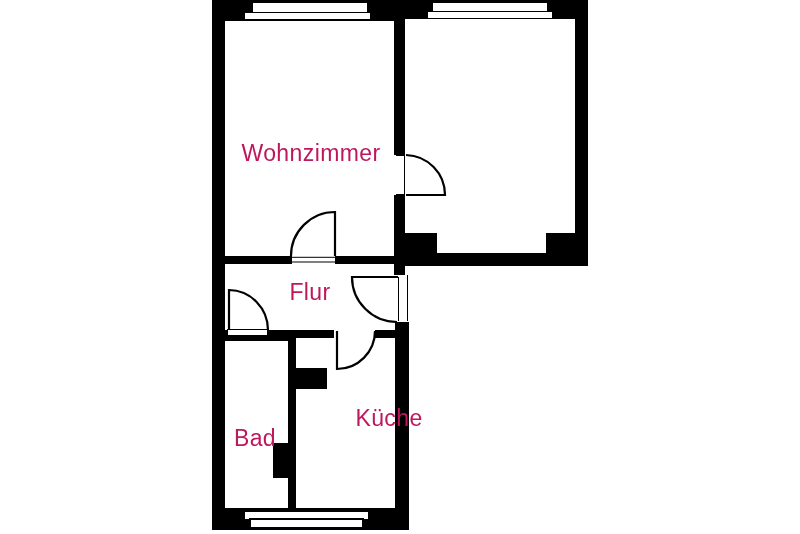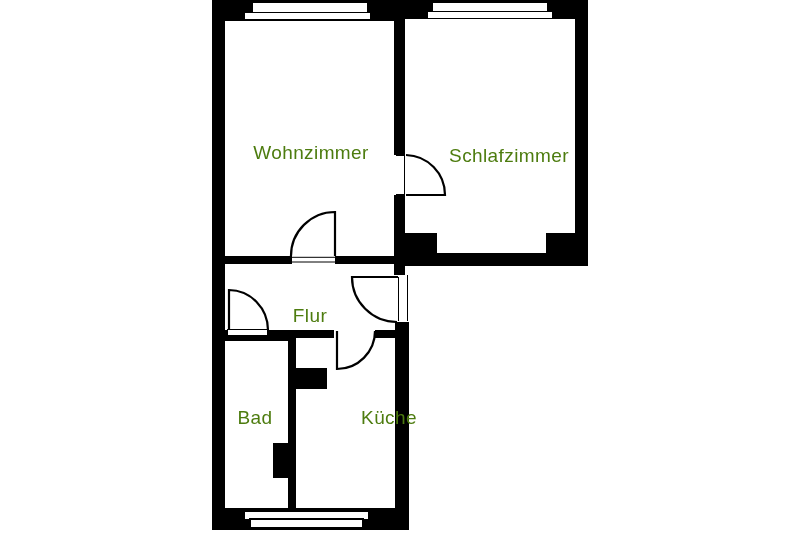--- a/index.html
+++ b/index.html
@@ -10,22 +10,22 @@
     overflow:hidden;
     font-family:"Liberation Sans", sans-serif;
   }
   .wall{position:absolute;background:#000000;}
   .win{position:absolute;background:#ffffff;box-sizing:border-box;border:2px solid #000000;}
   .win.thin{border-width:1px;}
   .slot{position:absolute;background:#ffffff;box-sizing:border-box;border:1px solid #000000;}
   .room-label{
     position:absolute;
     transform:translate(-50%,-50%);
-    color:#4d7c0f;
-    font-size:19px;
+    color:#be185d;
+    font-size:23px;
     letter-spacing:0.4px;
     white-space:nowrap;
   }
   #door-layer{position:absolute;left:0;top:0;width:800px;height:534px;}
   #door-layer path,#door-layer line{stroke:#000000;fill:none;}
 </style>
 </head>
 <body>
 
 <div id="stage">
@@ -84,18 +84,17 @@
     </g>
 
     <g>
       <path d="M398 277 L352 277 A45 45 0 0 0 397 322" stroke-width="2.2"></path>
       <line x1="398.5" y1="277" x2="398.5" y2="321" stroke-width="1"></line>
       <line x1="407.5" y1="275" x2="407.5" y2="321" stroke-width="1"></line>
     </g>
   </svg>
 
   <div class="room-label" style="left:311px;top:153px;">Wohnzimmer</div>
-  <div class="room-label" style="left:509px;top:156px;">Schlafzimmer</div>
-  <div class="room-label" style="left:310px;top:316px;">Flur</div>
-  <div class="room-label" style="left:255px;top:418px;">Bad</div>
+  <div class="room-label" style="left:310px;top:292px;">Flur</div>
+  <div class="room-label" style="left:255px;top:438px;">Bad</div>
   <div class="room-label" style="left:349px;top:418px;margin-left:40px;">Küche</div>
 
 </div>
 
 </body></html>

